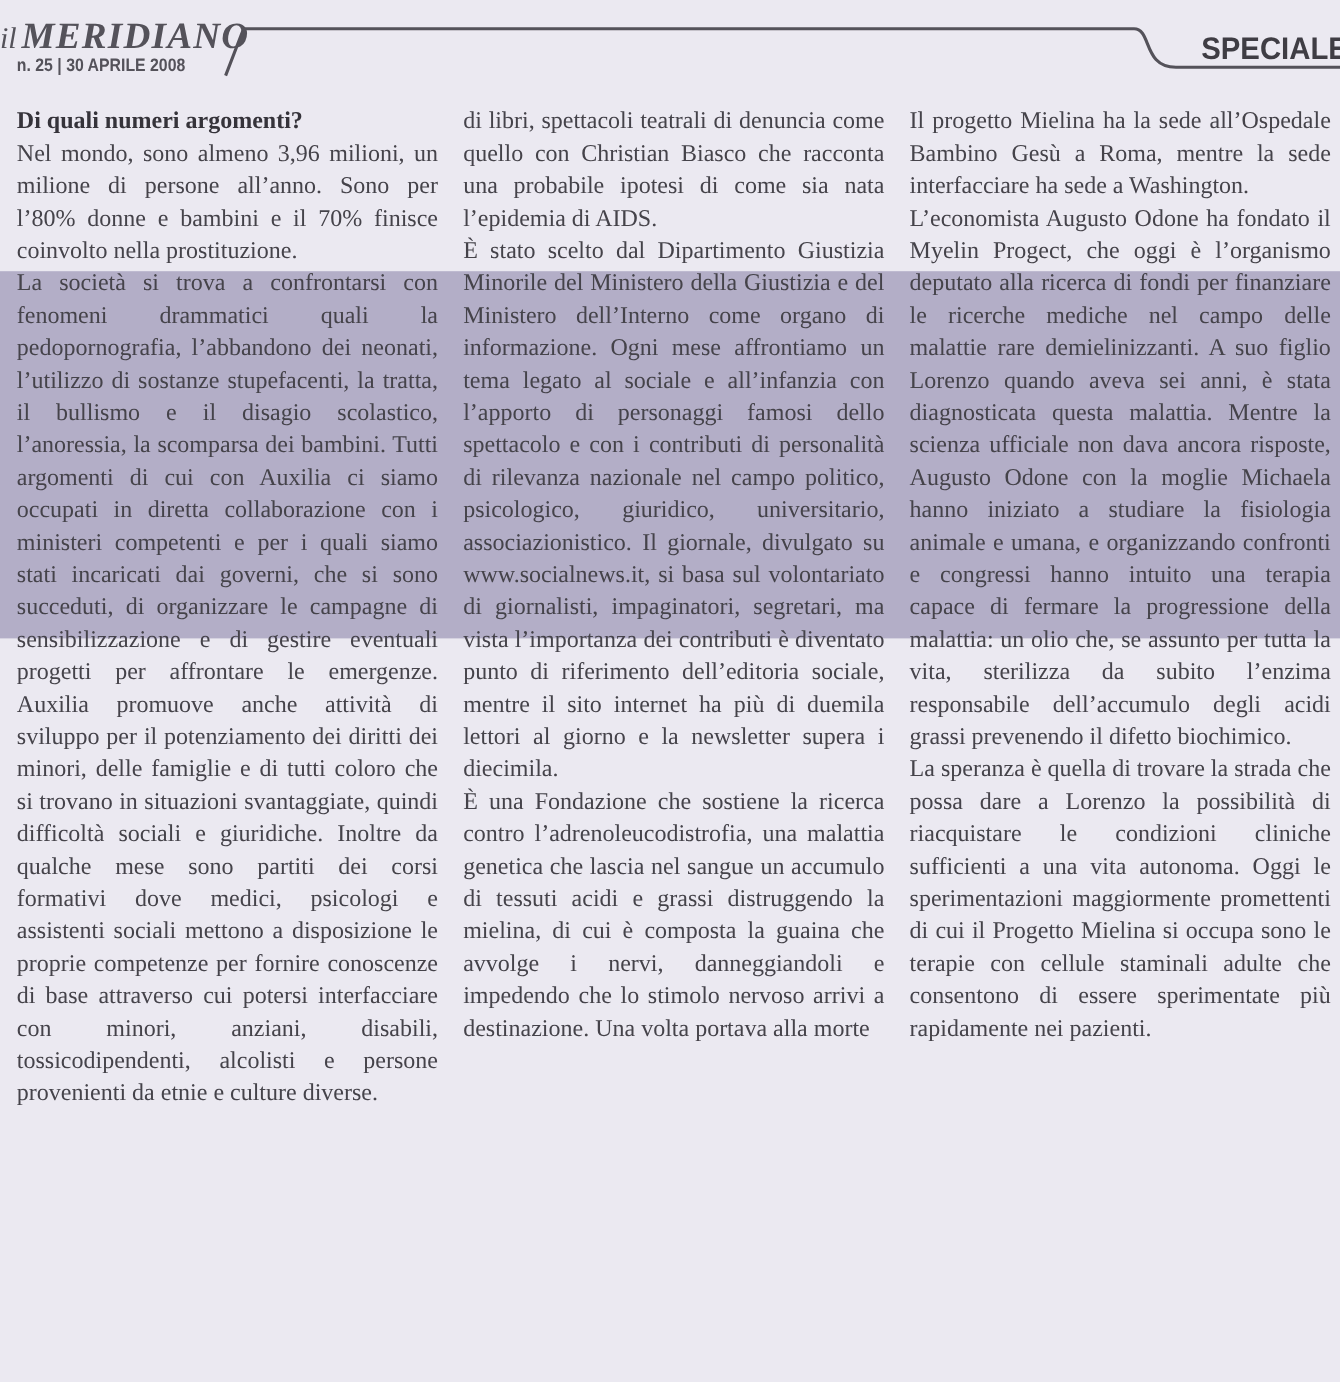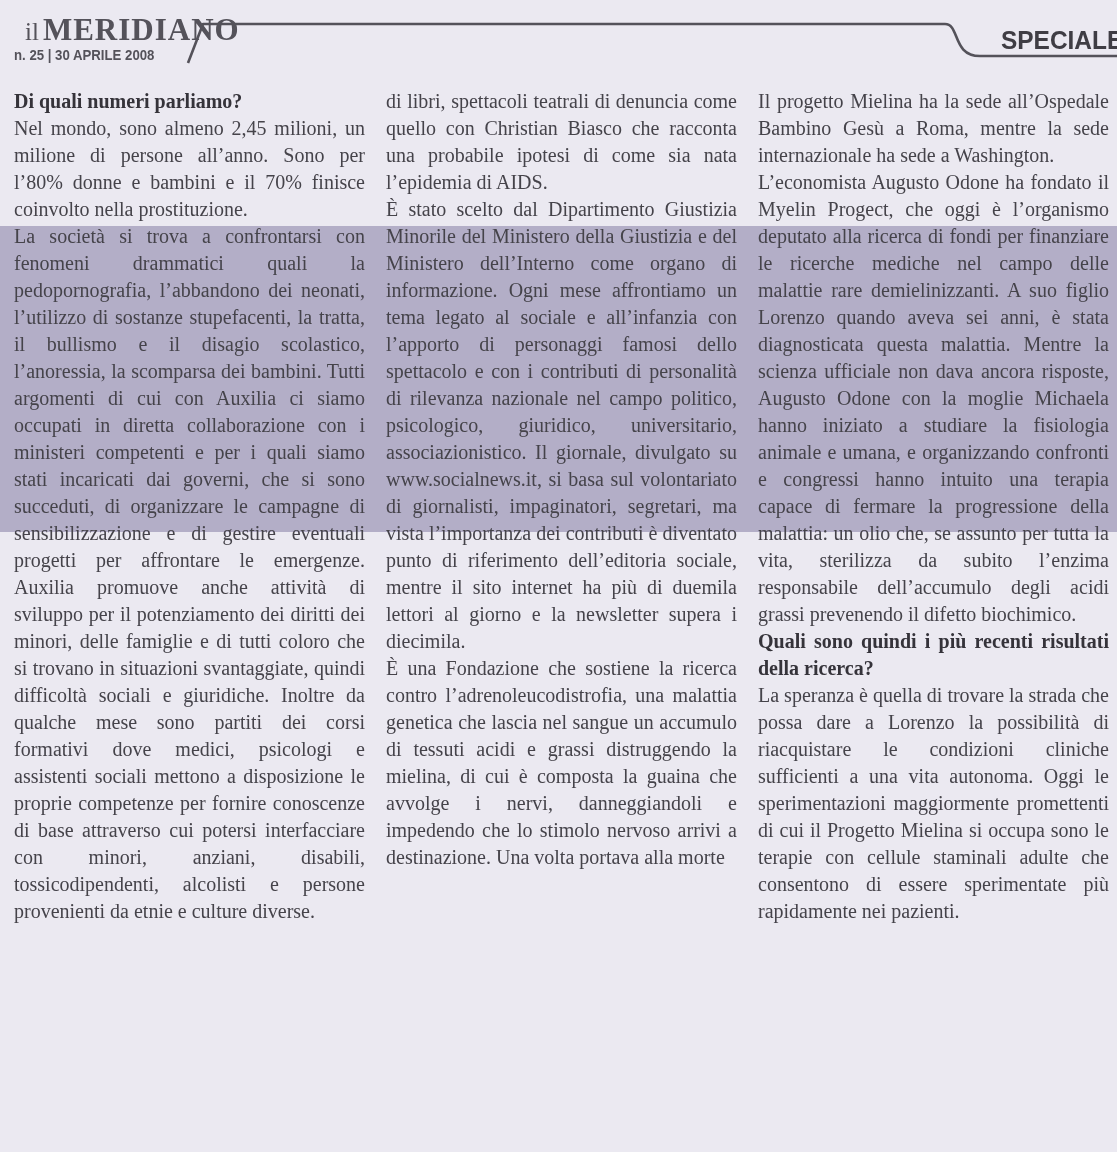--- a/index.html
+++ b/index.html
@@ -25,24 +25,25 @@
     background:var(--band);
     z-index:0;
   }
   
   .header{
     position:absolute;
     top:0; left:0; right:0; height:72px;
     z-index:2;
   }
   .logo{
-    position:absolute; left:25px; top:14px;
+    position:absolute; left:0; top:14px;
     color:var(--rule);
     white-space:nowrap;
     line-height:1;
+    font-style:italic;
   }
   .logo .il{
     font-family:"Liberation Serif","DejaVu Serif",serif;
     font-size:25px; font-weight:400; margin-right:4px;
   }
   .logo .name{
     font-family:"Liberation Serif","DejaVu Serif",serif;
     font-size:31px; font-weight:700; letter-spacing:1px;
   }
   .issue{
@@ -94,28 +95,27 @@
     <span class="il">il</span><span class="name">MERIDIANO</span>
   </div>
   <div class="issue">n. 25 | 30 APRILE 2008</div>
   <div class="section">
     <span>SPECIALE</span>
   </div>
 </div>
 
 <div class="article">
   <div class="col">
-      <p class="q">Di quali numeri parliamo?</p>
-      <p class="a">Nel mondo, sono almeno 2,45 milioni, un milione di persone all’anno. Sono per l’80% donne e bambini e il 70% finisce coinvolto nella prostituzione.</p>
+      <p class="q">Di quali numeri argomenti?</p>
+      <p class="a">Nel mondo, sono almeno 3,96 milioni, un milione di persone all’anno. Sono per l’80% donne e bambini e il 70% finisce coinvolto nella prostituzione.</p>
       <p class="a">La società si trova a confrontarsi con fenomeni drammatici quali la pedopornografia, l’abbandono dei neonati, l’utilizzo di sostanze stupefacenti, la tratta, il bullismo e il disagio scolastico, l’anoressia, la scomparsa dei bambini. Tutti argomenti di cui con Auxilia ci siamo occupati in diretta collaborazione con i ministeri competenti e per i quali siamo stati incaricati dai governi, che si sono succeduti, di organizzare le campagne di sensibilizzazione e di gestire eventuali progetti per affrontare le emergenze. Auxilia promuove anche attività di sviluppo per il potenziamento dei diritti dei minori, delle famiglie e di tutti coloro che si trovano in situazioni svantaggiate, quindi difficoltà sociali e giuridiche. Inoltre da qualche mese sono partiti dei corsi formativi dove medici, psicologi e assistenti sociali mettono a disposizione le proprie competenze per fornire conoscenze di base attraverso cui potersi interfacciare con minori, anziani, disabili, tossicodipendenti, alcolisti e persone provenienti da etnie e culture diverse.</p>
     </div>
   <div class="col">
       <p class="a">di libri, spettacoli teatrali di denuncia come quello con Christian Biasco che racconta una probabile ipotesi di come sia nata l’epidemia di AIDS.</p>
       <p class="a">È stato scelto dal Dipartimento Giustizia Minorile del Ministero della Giustizia e del Ministero dell’Interno come organo di informazione. Ogni mese affrontiamo un tema legato al sociale e all’infanzia con l’apporto di personaggi famosi dello spettacolo e con i contributi di personalità di rilevanza nazionale nel campo politico, psicologico, giuridico, universitario, associazionistico. Il giornale, divulgato su www.socialnews.it, si basa sul volontariato di giornalisti, impaginatori, segretari, ma vista l’importanza dei contributi è diventato punto di riferimento dell’editoria sociale, mentre il sito internet ha più di duemila lettori al giorno e la newsletter supera i diecimila.</p>
       <p class="a">È una Fondazione che sostiene la ricerca contro l’adrenoleucodistrofia, una malattia genetica che lascia nel sangue un accumulo di tessuti acidi e grassi distruggendo la mielina, di cui è composta la guaina che avvolge i nervi, danneggiandoli e impedendo che lo stimolo nervoso arrivi a destinazione. Una volta portava alla morte</p>
     </div>
   <div class="col">
-      <p class="a">Il progetto Mielina ha la sede all’Ospedale Bambino Gesù a Roma, mentre la sede internazionale ha sede a Washington.</p>
+      <p class="a">Il progetto Mielina ha la sede all’Ospedale Bambino Gesù a Roma, mentre la sede interfacciare ha sede a Washington.</p>
       <p class="a">L’economista Augusto Odone ha fondato il Myelin Progect, che oggi è l’organismo deputato alla ricerca di fondi per finanziare le ricerche mediche nel campo delle malattie rare demielinizzanti. A suo figlio Lorenzo quando aveva sei anni, è stata diagnosticata questa malattia. Mentre la scienza ufficiale non dava ancora risposte, Augusto Odone con la moglie Michaela hanno iniziato a studiare la fisiologia animale e umana, e organizzando confronti e congressi hanno intuito una terapia capace di fermare la progressione della malattia: un olio che, se assunto per tutta la vita, sterilizza da subito l’enzima responsabile dell’accumulo degli acidi grassi prevenendo il difetto biochimico.</p>
-      <p class="q">Quali sono quindi i più recenti risultati della ricerca?</p>
       <p class="a">La speranza è quella di trovare la strada che possa dare a Lorenzo la possibilità di riacquistare le condizioni cliniche sufficienti a una vita autonoma. Oggi le sperimentazioni maggiormente promettenti di cui il Progetto Mielina si occupa sono le terapie con cellule staminali adulte che consentono di essere sperimentate più rapidamente nei pazienti.</p>
     </div>
 </div>
 
 </body></html>

